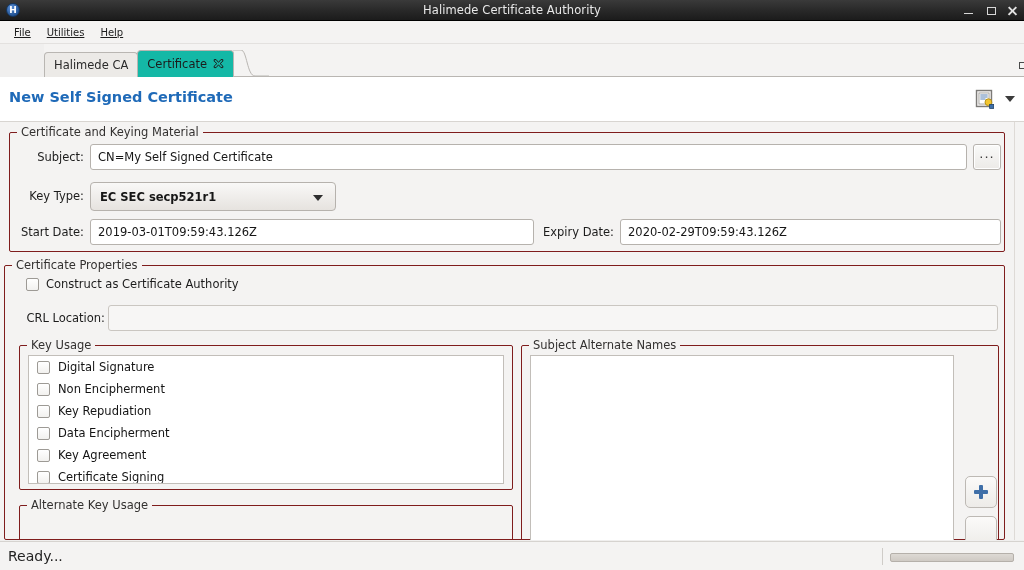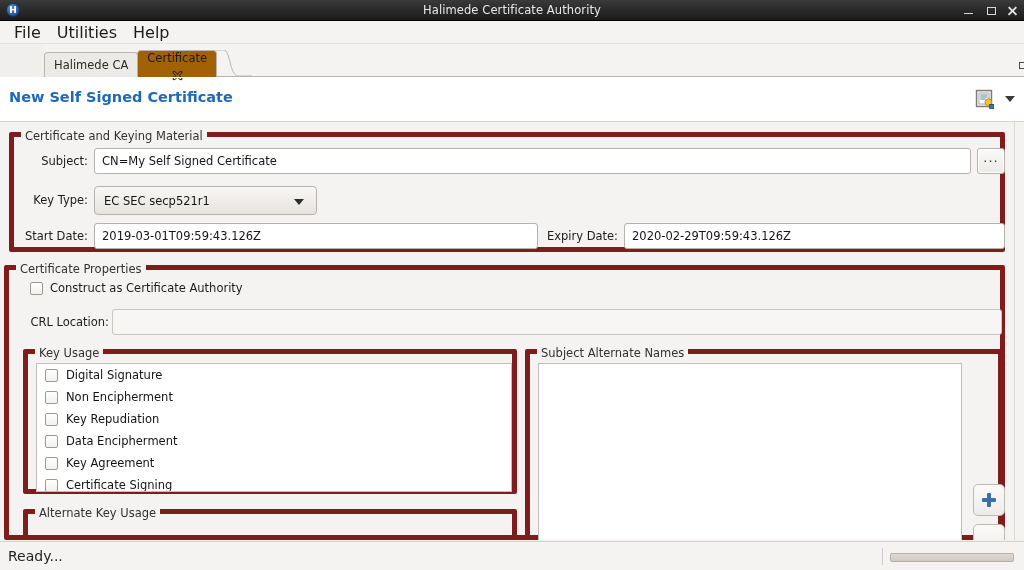--- a/index.html
+++ b/index.html
@@ -51,21 +51,21 @@
   .wb-close::before { transform: rotate(45deg); }
   .wb-close::after  { transform: rotate(-45deg); }
 
   
   .menubar {
     position: absolute; left: 0; top: 21px; width: 1024px; height: 23px;
     background: #f4f3f2; border-bottom: 1px solid #e3e1df;
     display: flex; align-items: center; padding-left: 6px;
   }
   .menu-item {
-    font-size: 16px; color: #1c1c1c; padding: 2px 8px; cursor: default;
+    font-size: 10px; color: #1c1c1c; padding: 2px 8px; cursor: default; text-decoration: underline;
   }
 
   
   .tabstrip {
     position: absolute; left: 0; top: 44px; width: 1024px; height: 33px;
     background: #f4f3f2;
     margin-left: 44px;
   }
   .tabstrip-line {
     position: absolute; left: 0; bottom: 0; width: 1024px; height: 1px; background: #b9b6b2;
@@ -73,22 +73,22 @@
   .tabs { position: absolute; left: 0; bottom: 0; display: flex; align-items: flex-end; }
   .tab {
     height: 25px; display: flex; align-items: center; gap: 6px;
     padding: 0 9px; font-size: 11.5px; color: #1c1c1c;
     border: 1px solid #b9b6b2; border-bottom: none;
     border-radius: 4px 4px 0 0; background: #ebe9e6; cursor: default;
     position: relative;
   }
   .tab.inactive { background: #eceae7; color: #2a2a2a; margin-right: -1px; }
   .tab.active {
-    background: #a16207; height: 27px; z-index: 3;
-    border-color: #b9b6b2; font-weight: normal; flex-direction: column;
+    background: #14b8a6; height: 27px; z-index: 3;
+    border-color: #b9b6b2; font-weight: normal;
   }
   .tab.active::after {
     content:""; position:absolute; left:0; right:0; bottom:-1px; height:1px; background:#ffffff;
   }
   .tab-close {
     width: 11px; height: 11px; position: relative; display:inline-block; cursor: default;
   }
   .tab-close svg { display:block; }
   .tab-tail {
     width: 36px; height: 27px; position: relative; margin-left: -1px;
@@ -133,21 +133,21 @@
     background: #f4f3f2; overflow: hidden;
   }
   .scroll-col {
     position:absolute; right:0; top:0; width:10px; height:418px; background:#f4f3f2;
     border-left: 1px solid #dedad6;
   }
 
   
   .group {
     position: absolute;
-    border: 5px solid #7f1d1d;
+    border: 1px solid #7f1d1d;
     border-radius: 2px;
   }
   .group > .legend {
     position: absolute; top: -8px; left: 7px; padding: 0 4px;
     background: #f4f3f2; font-size: 11.5px; color: #333130; white-space: nowrap;
   }
 
   .lbl {
     position: absolute; font-size: 11.5px; color: #1c1c1c; text-align: right;
   }
@@ -293,21 +293,21 @@
     <div class="group" style="left:9px; top:10px; width:996px; height:120px;">
       <div class="legend">Certificate and Keying Material</div>
 
       <div class="lbl" style="left:4px; top:17px; width:70px;">Subject:</div>
       <div class="txtfield" style="left:80px; top:11px; width:877px; height:26px;">CN=My Self Signed Certificate</div>
       <div class="dotsbtn" style="left:963px; top:11px; width:28px; height:26px;">
         <span class="dots">...</span>
       </div>
 
       <div class="lbl" style="left:4px; top:56px; width:70px;">Key Type:</div>
-      <div class="combo" style="left:80px; top:49px; width:223px; height:29px;">
+      <div class="combo" style="left:80px; top:49px; width:246px; height:29px;font-weight:bold;">
         <span>EC SEC secp521r1</span>
         <span class="arrow"></span>
       </div>
 
       <div class="lbl" style="left:0px; top:92px; width:74px;">Start Date:</div>
       <div class="txtfield" style="left:80px; top:86px; width:444px; height:26px;">2019-03-01T09:59:43.126Z</div>
 
       <div class="lbl" style="left:528px; top:92px; width:76px;">Expiry Date:</div>
       <div class="txtfield" style="left:610px; top:86px; width:381px; height:26px;">2020-02-29T09:59:43.126Z</div>
     </div>

